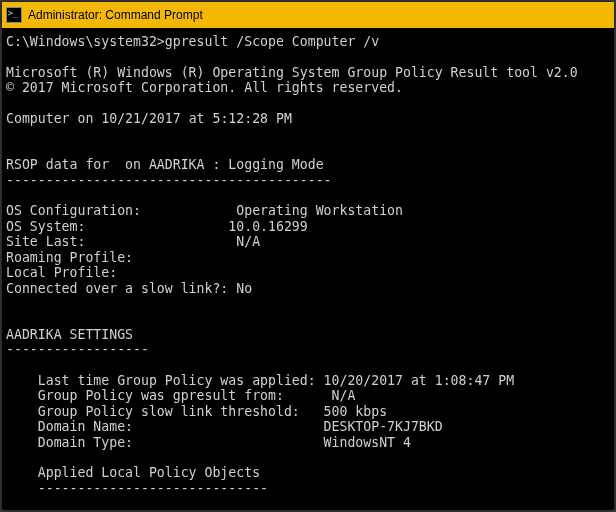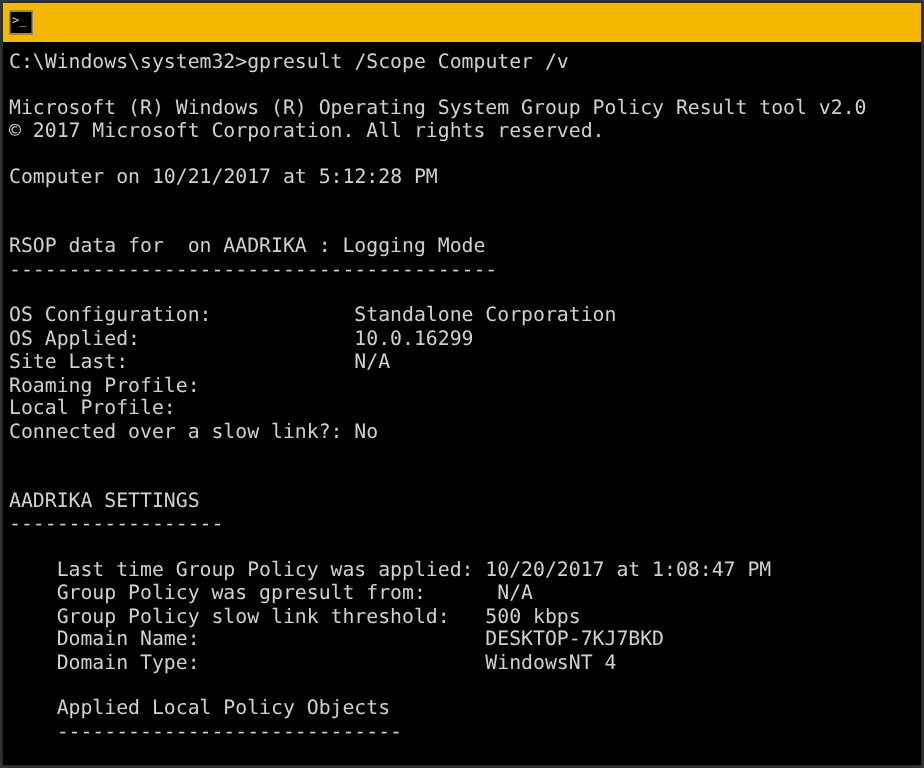--- a/index.html
+++ b/index.html
@@ -58,35 +58,36 @@
 <div class="window">
 
   <div class="titlebar">
     <span class="icon">
       <svg width="16" height="16" viewBox="0 0 16 16">
         <rect x="0" y="0" width="16" height="16" fill="#000"></rect>
         <rect x="0.5" y="0.5" width="15" height="15" fill="none" stroke="#888" stroke-width="1"></rect>
         <text x="2" y="9" font-family="Consolas,monospace" font-size="8" fill="#ccc">&gt;_</text>
       </svg>
     </span>
+    <span class="title-text">Administrator: Command Prompt</span>
   </div>
 
   <div class="terminal"><span>C:\Windows\system32&gt;</span><span>gpresult /Scope Computer /v</span>
 
 <span>Microsoft (R) Windows (R) Operating System Group Policy Result tool v2.0</span>
 <span>© 2017 Microsoft Corporation. All rights reserved.</span>
 
 <span>Computer on </span><span>‎10/‎21/‎2017</span><span> at </span><span>5:12:28 PM</span>
 
 
 <span>RSOP data for  on AADRIKA : Logging Mode</span>
 <span>-----------------------------------------</span>
 
-<span>OS Configuration:            Standalone Corporation</span>
-<span>OS Applied:                  10.0.16299</span>
+<span>OS Configuration:            Operating Workstation</span>
+<span>OS System:                  10.0.16299</span>
 <span>Site Last:                   N/A</span>
 <span>Roaming Profile:</span>
 <span>Local Profile:</span>
 <span>Connected over a slow link?: No</span>
 
 
 <span>AADRIKA SETTINGS</span>
 <span>------------------</span>
 
 <span>    Last time Group Policy was applied: 10/20/2017 at 1:08:47 PM</span>

